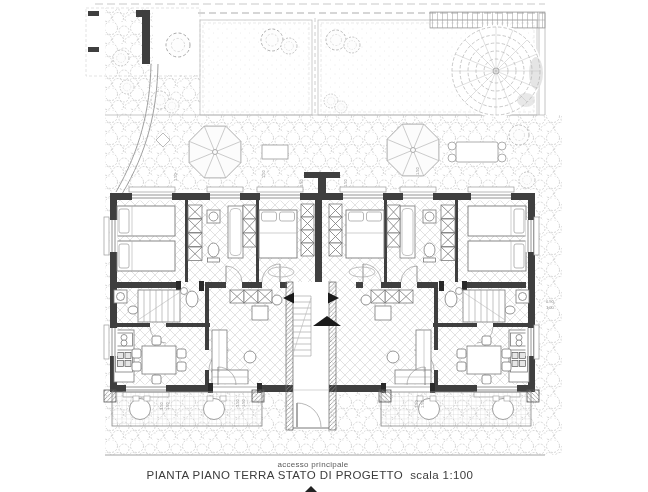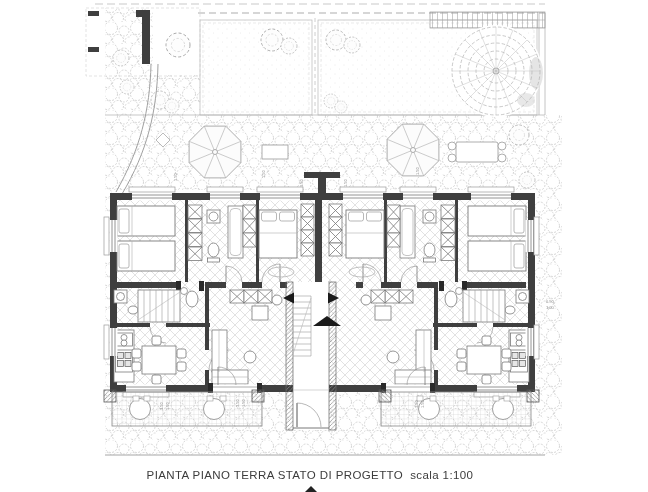--- a/index.html
+++ b/index.html
@@ -416,15 +416,16 @@
     <text class="dim" x="419" y="175" transform="rotate(-90 419 175)">1.50</text>
     <text class="dim" x="303" y="187" transform="rotate(-90 303 187)">1.50</text>
     <text class="dim" x="347" y="187" transform="rotate(-90 347 187)">1.50</text>
     <text class="dim" x="418" y="408" transform="rotate(-90 418 408)">3.50</text>
     <text class="dim" x="424" y="408" transform="rotate(-90 424 408)">1.50</text>
   </g>
 
   <polygon points="305,492 311,486 317,492" fill="#222"></polygon>
 </svg>
 
+<div class="caption-line"><span>accesso principale</span></div>
 <div class="title-line"><span>PIANTA PIANO TERRA STATO DI PROGETTO</span><span class="scale">scala 1:100</span></div>
 
 </div>
 
 </body></html>

